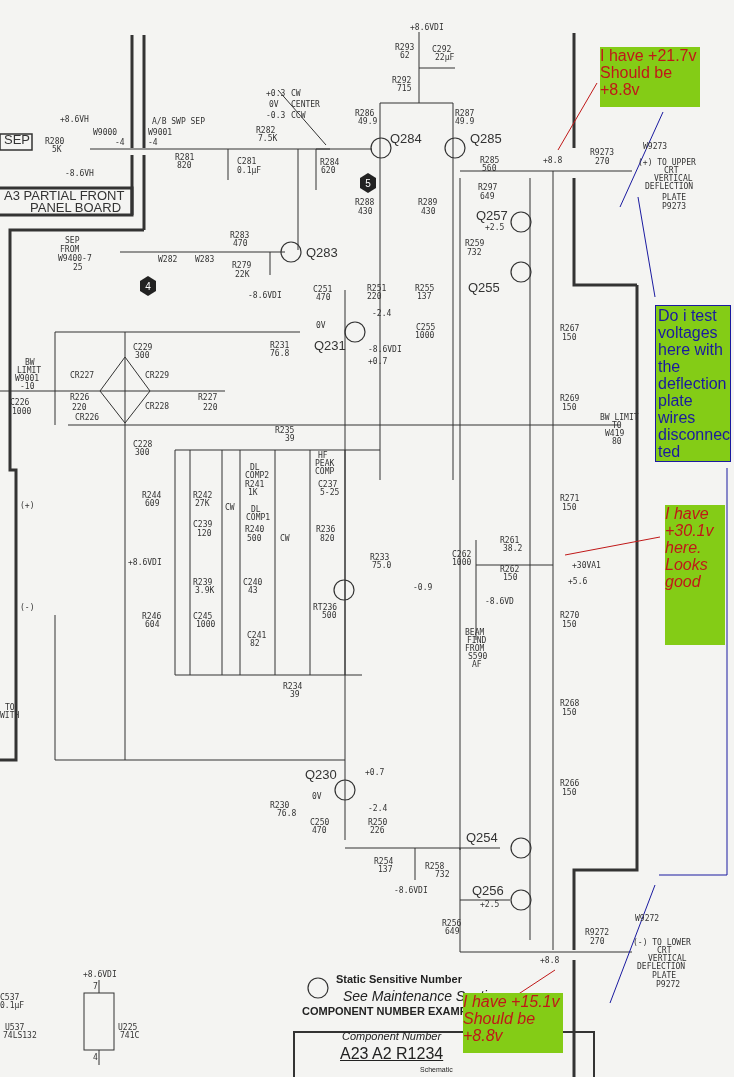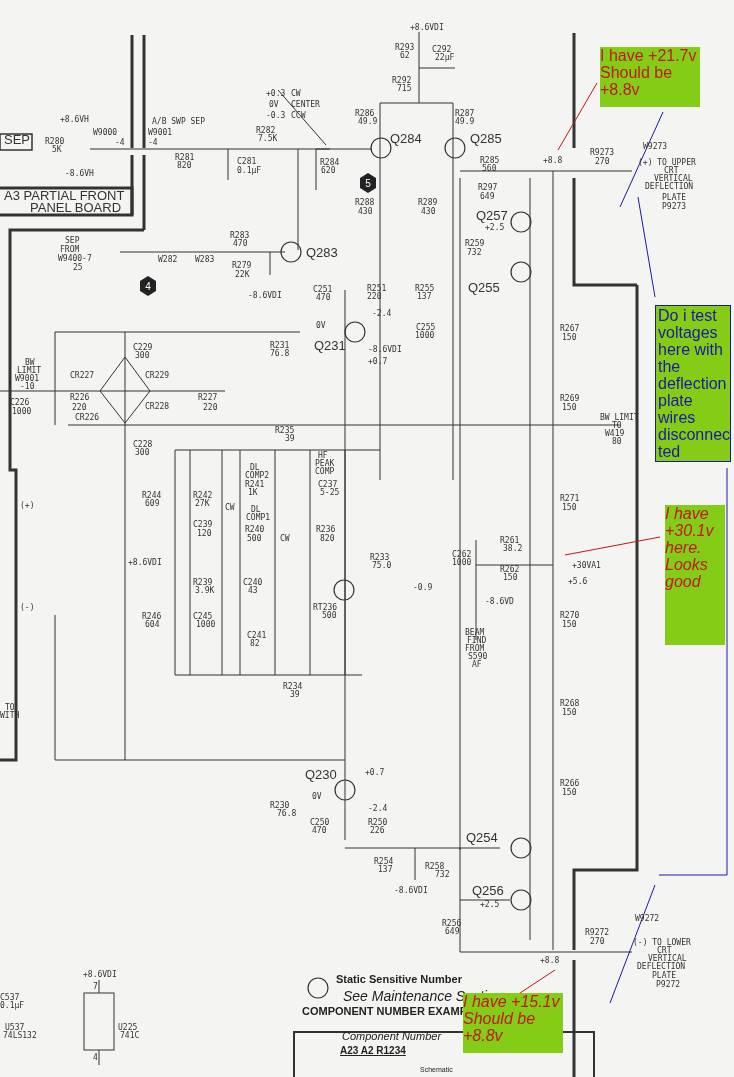--- a/index.html
+++ b/index.html
@@ -363,21 +363,21 @@
     <text x="4" y="200">A3  PARTIAL FRONT</text>
     <text x="30" y="212">PANEL BOARD</text>
   </g>
   <rect x="0" y="134" width="32" height="16" fill="none" stroke="#333" stroke-width="1.5"></rect>
 </svg>
 
 <div class="ssd" style="left:336px;top:973px;font-size:11px;font-weight:bold;">Static Sensitive Number</div>
 <div class="ssd" style="left:343px;top:988px;font-size:14px;font-style:italic;">See Maintenance Section</div>
 <div class="ssd" style="left:302px;top:1005px;font-size:11px;font-weight:bold;">COMPONENT NUMBER EXAMPLE</div>
 <div class="ssd" style="left:342px;top:1030px;font-size:11px;font-style:italic;">Component Number</div>
-<div class="ssd" style="left:340px;top:1045px;font-size:10px;font-weight:bold;text-decoration:underline;">A23 A2 R1234</div>
+<div class="ssd" style="left:340px;top:1045px;font-size:16px;font-weight:normal;text-decoration:underline;">A23 A2 R1234</div>
 <div class="ssd" style="left:420px;top:1066px;font-size:7px;">Schematic</div>
 
 <div class="note red" style="left:600px;top:47px;width:100px;height:60px;">I have +21.7v
 Should be
 +8.8v</div>
 <div class="note blue" style="left:655px;top:297px;width:70px;margin-top:8px;">Do i test
 voltages
 here with
 the
 deflection

